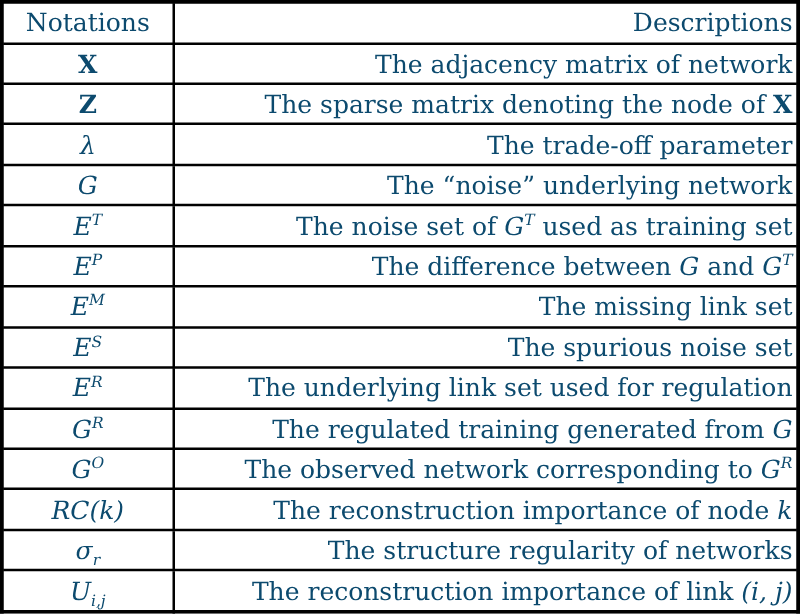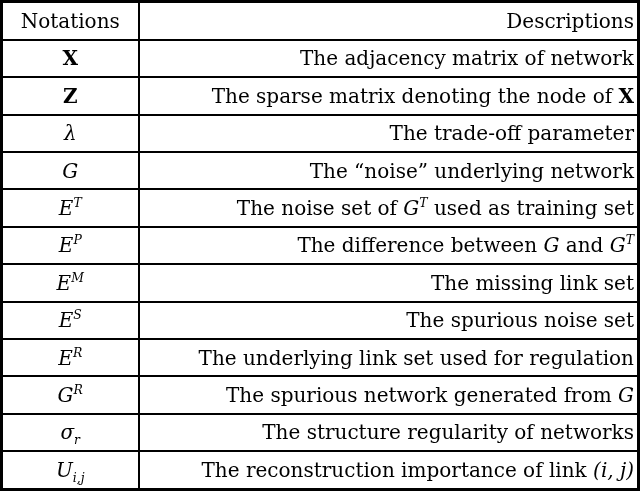--- a/index.html
+++ b/index.html
@@ -6,21 +6,21 @@
     margin: 0; padding: 0;
     width: 640px; height: 491px;
     background: #ffffff;
     overflow: hidden;
   }
   table.notation-table {
     width: 640px; height: 491px;
     border-collapse: collapse;
     table-layout: fixed;
     border: 3px solid #000000;
-    color: #000000;
+    color: #0c4a6e;
     font-family: "DejaVu Serif", serif;
     font-size: 20px;
     line-height: 1.1;
   }
   col.c1 { width: 137px; }
   th, td {
     border: 2px solid #000000;
     padding: 0;
     vertical-align: middle;
     overflow: hidden;
@@ -89,24 +89,32 @@
     <td class="desc"><span>The spurious noise set</span></td>
   </tr>
 
   <tr>
     <td class="not"><span class="m">E</span><sup class="m">R</sup></td>
     <td class="desc"><span>The underlying link set used for regulation</span></td>
   </tr>
 
   <tr>
     <td class="not"><span class="m">G</span><sup class="m">R</sup></td>
-    <td class="desc"><span>The spurious network generated from </span><span class="m">G</span></td>
+    <td class="desc"><span>The regulated training generated from </span><span class="m">G</span></td>
   </tr>
 
+  <tr>
+    <td class="not"><span class="m">G</span><sup class="m">O</sup></td>
+    <td class="desc"><span>The observed network corresponding to </span><span class="m">G</span><sup class="m">R</sup></td>
+  </tr>
 
+  <tr>
+    <td class="not"><span class="m">RC(k)</span></td>
+    <td class="desc"><span>The reconstruction importance of node </span><span class="m">k</span></td>
+  </tr>
 
   <tr>
     <td class="not"><span class="m">σ</span><sub class="m">r</sub></td>
     <td class="desc"><span>The structure regularity of networks</span></td>
   </tr>
 
   <tr>
     <td class="not"><span class="m">U</span><sub class="m">i,j</sub></td>
     <td class="desc"><span>The reconstruction importance of link </span><span class="m">(i, j)</span></td>
   </tr>

